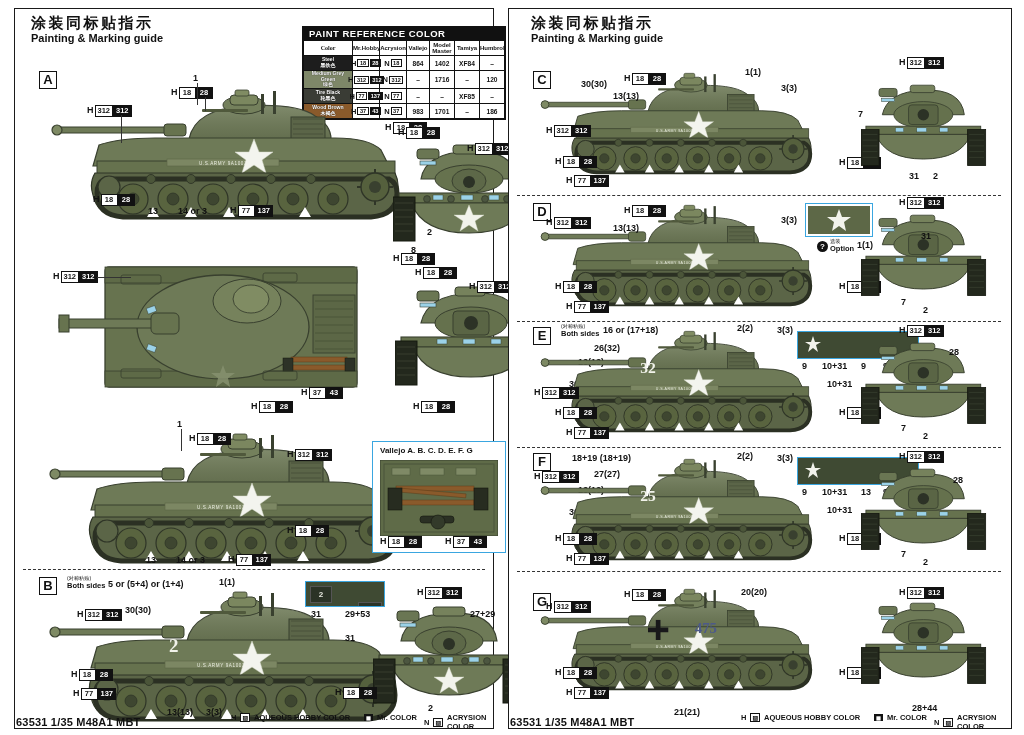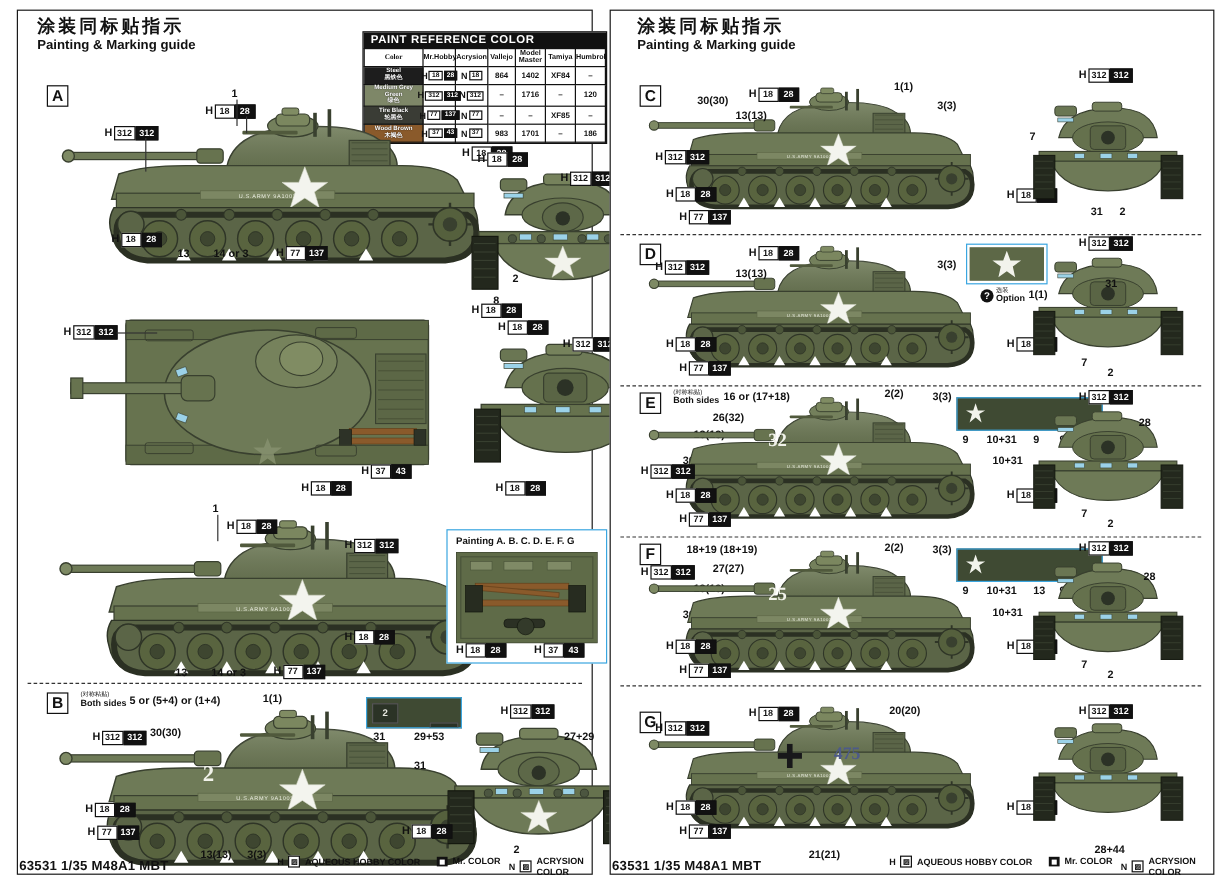--- a/index.html
+++ b/index.html
@@ -533,21 +533,21 @@
       </div>
     <div class="num" style="left:131px;top:546px;">13</div>
     <div class="num" style="left:161px;top:546px;">14 or 3</div>
     <div class="chip" style="left:213px;top:545px;">
       <span class="pre">H</span>
         <span class="b1">77</span>
         <span class="b2">137</span>
       </div>
 
     <div id="painting-inset">
-      <div class="cap">Painting A. B. C. D. E. F. G</div>
+      <div class="cap">Vallejo A. B. C. D. E. F. G</div>
       <svg style="position:absolute;left:7px;top:18px;" width="118" height="76" viewBox="0 0 118 76">
           <use href="#stowage"></use>
         </svg>
       <div class="chip" style="left:7px;top:94px;">
         <span class="pre">H</span>
           <span class="b1">18</span>
           <span class="b2">28</span>
         </div>
       <div class="chip" style="left:72px;top:94px;">
         <span class="pre">H</span>

